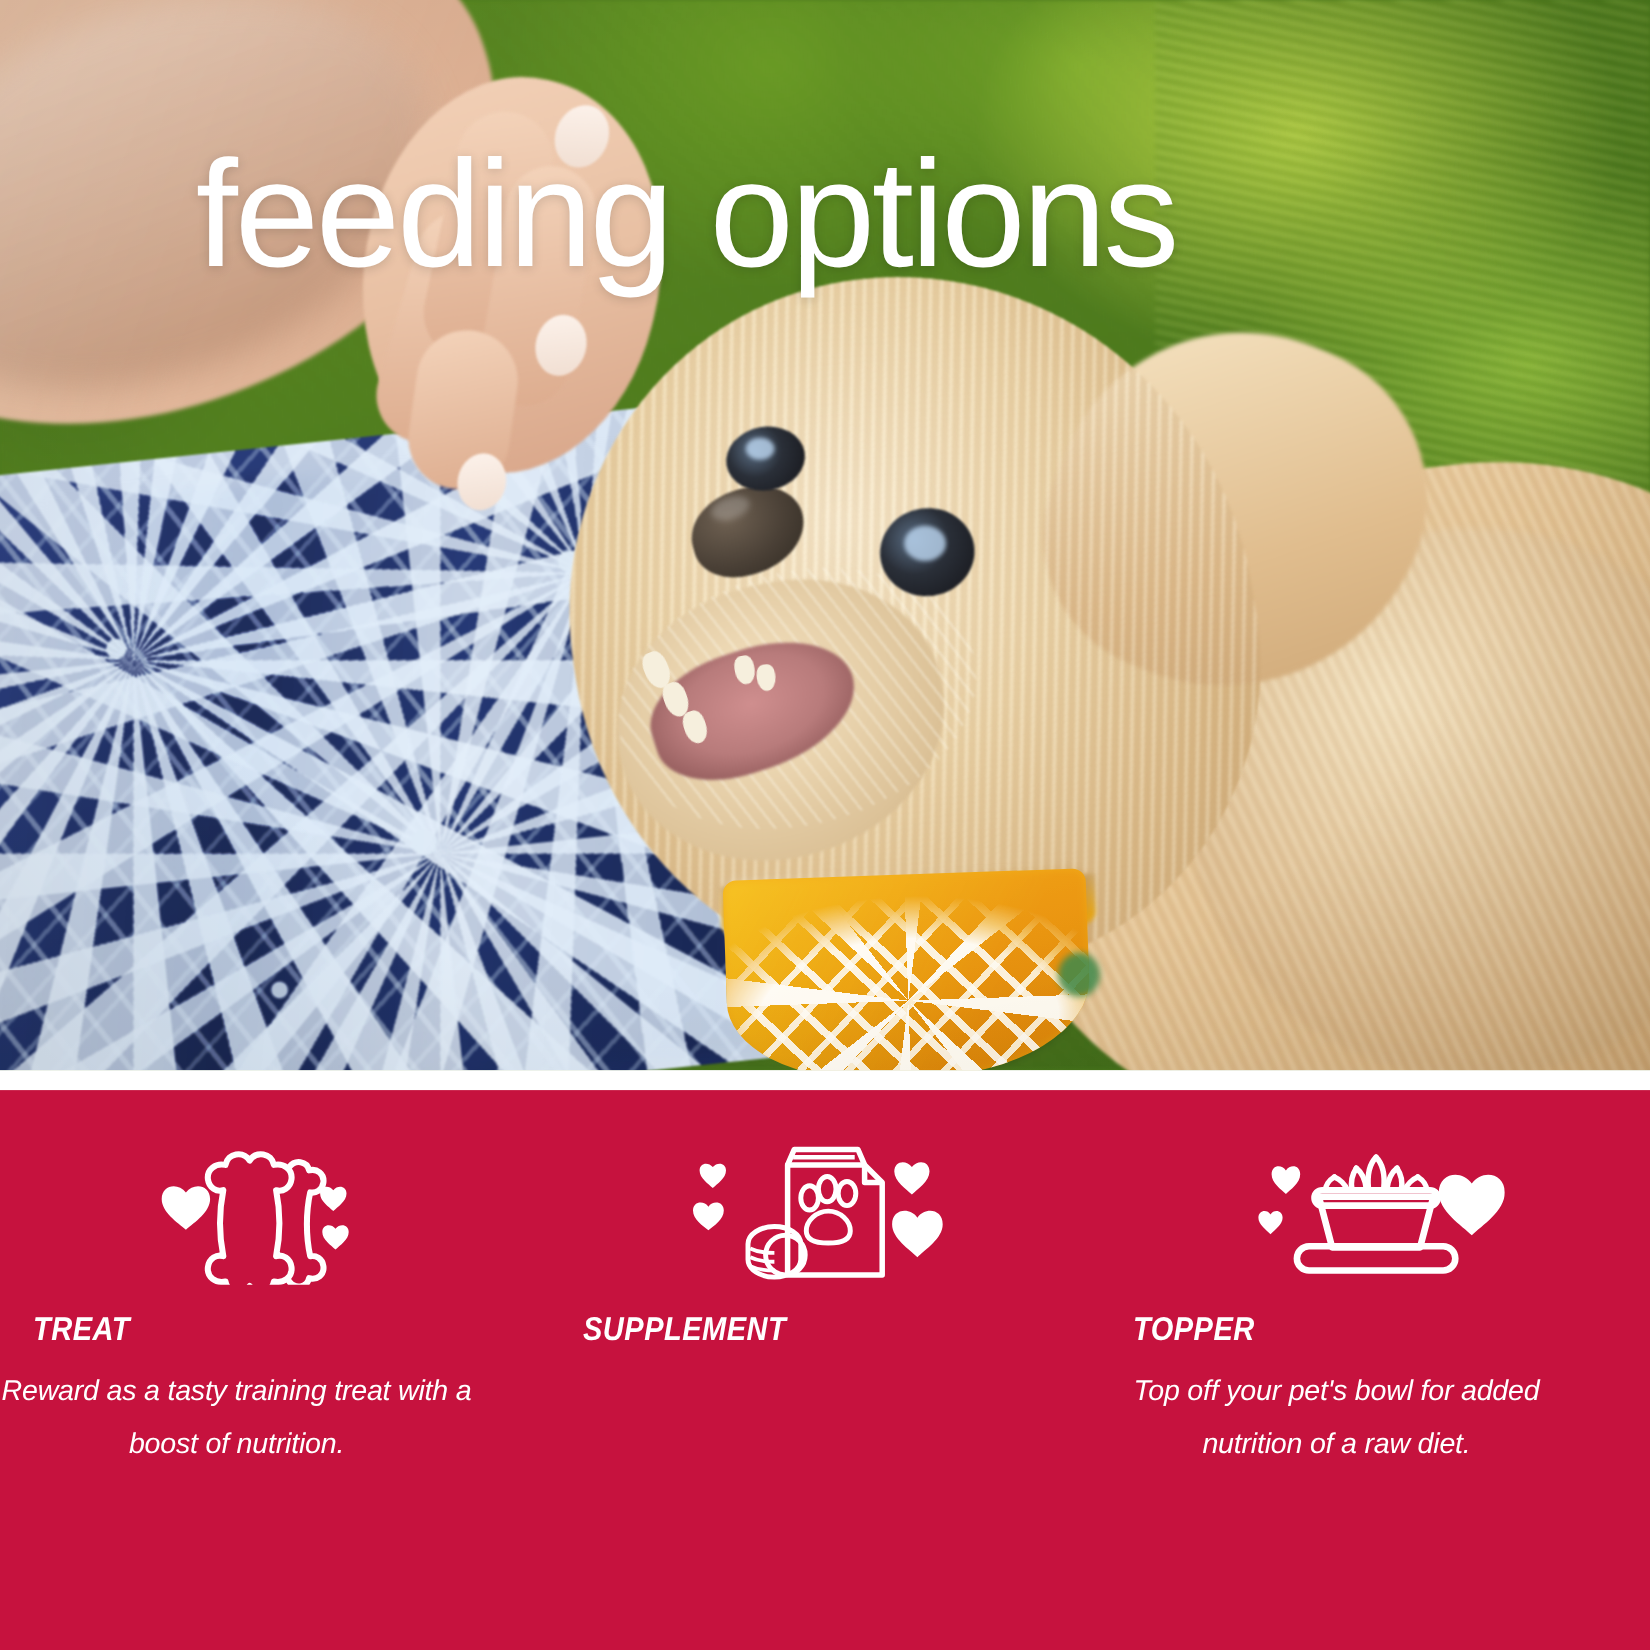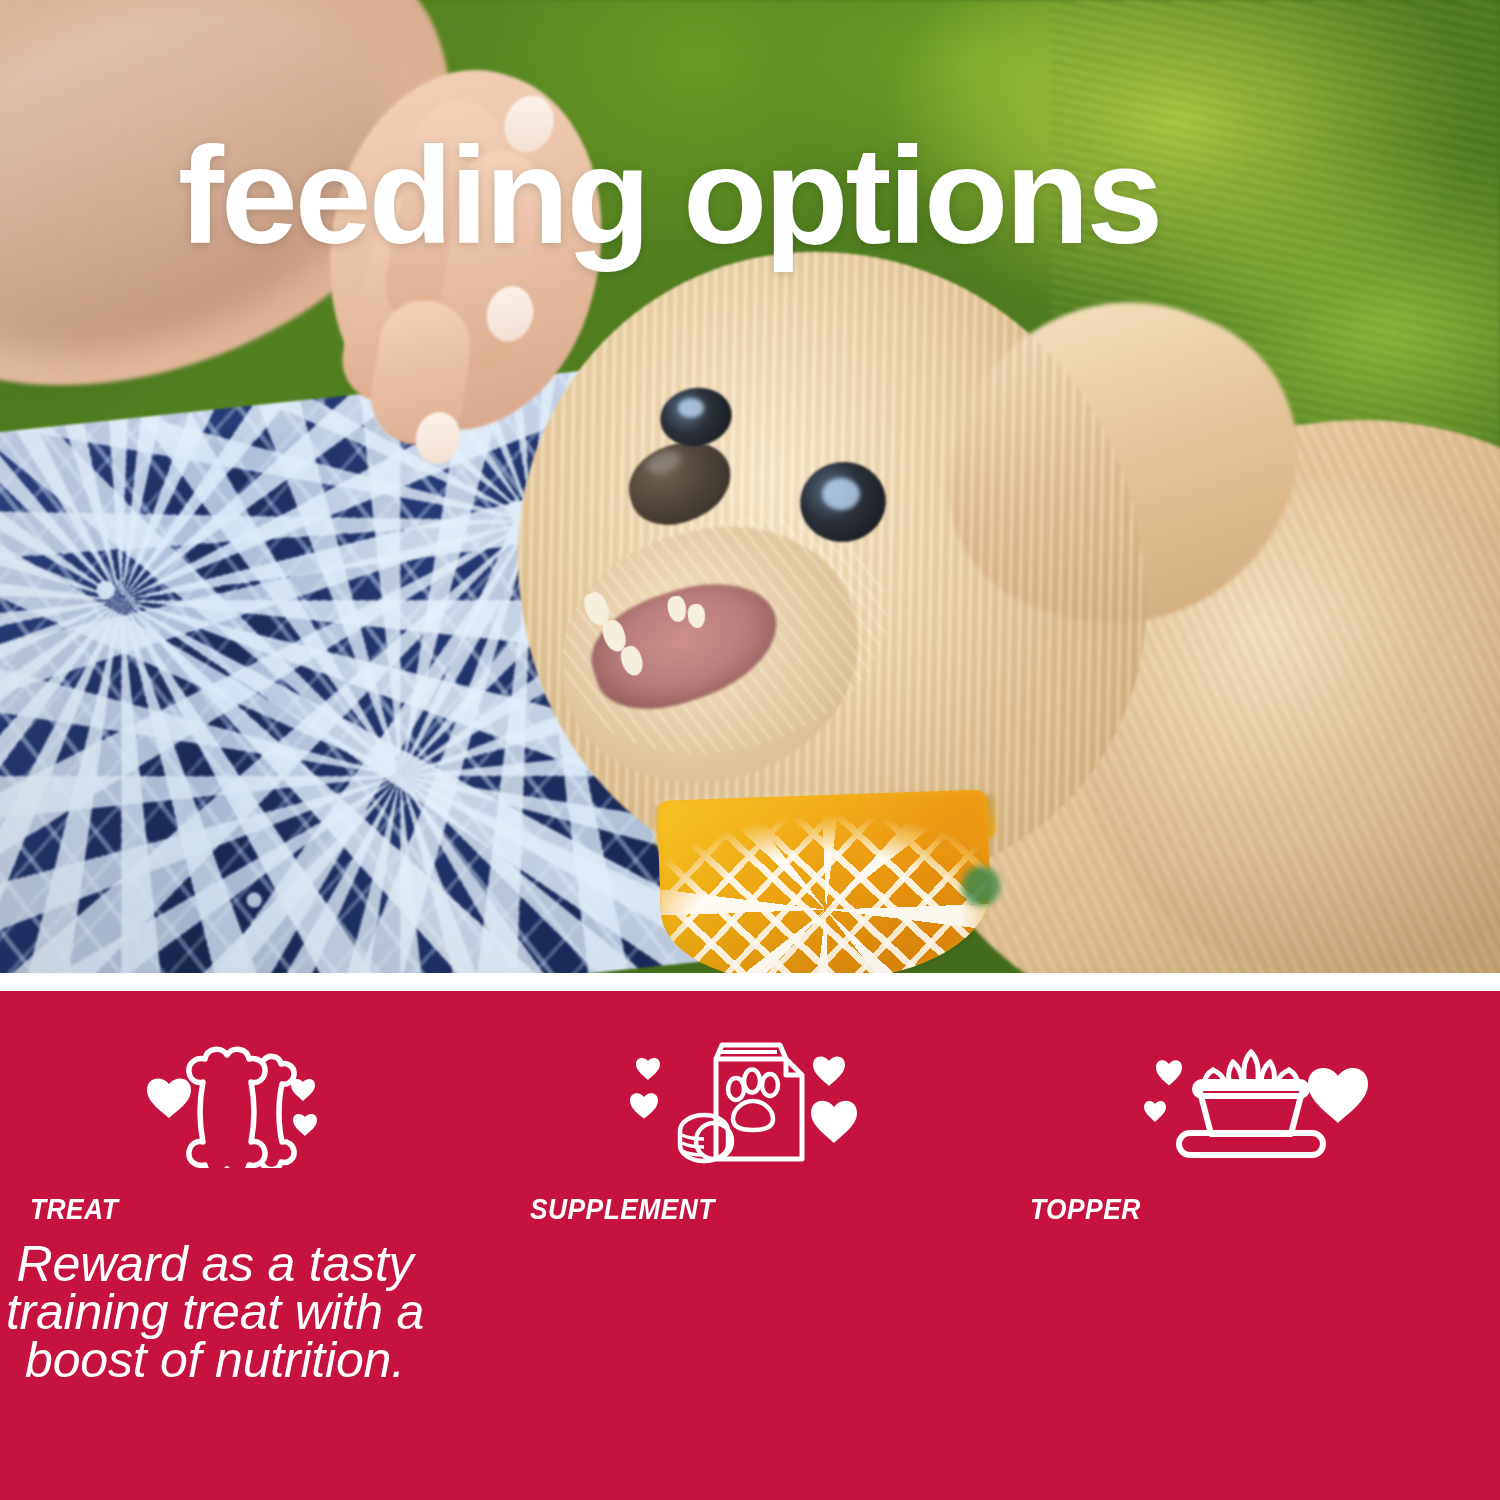--- a/index.html
+++ b/index.html
@@ -174,21 +174,21 @@
     border-radius:50%;background:#3f8a4c;filter:blur(3px);opacity:.85;}
 
   .photo-soft{position:absolute;inset:0;
     background:radial-gradient(ellipse 1100px 800px at 50% 48%, rgba(0,0,0,0) 55%, rgba(0,0,0,.10) 100%);}
 
   
   .heading{
     position:absolute;left:178px;top:126px;width:1180px;
     color:#ffffff;
     font-size:138px;line-height:1;letter-spacing:-3px;
-    font-weight:700;
+    font-weight:400;
     text-shadow:0 2px 10px rgba(0,0,0,.16);
     white-space:nowrap;
   }
 
   
   .gap{position:absolute;left:0;top:973px;width:1500px;height:18px;background:#ffffff;}
 
   
   .panel{
     position:absolute;left:0;top:991px;width:1500px;height:509px;
@@ -196,21 +196,21 @@
   }
   .cols{display:flex;width:1500px;height:509px;padding-top:44px;box-sizing:border-box;}
   .col{flex:1 1 0;display:flex;flex-direction:column;font-style:italic;}
   .icon-wrap{height:135px;display:flex;align-items:center;justify-content:center;}
   .col-title{
     color:#ffffff;font-size:30px;font-weight:bold;letter-spacing:.5px;
     margin-top:22px;margin-bottom:14px;
     transform:scaleX(.88);transform-origin:center;
   }
   .col-body{
-    color:#ffffff;font-size:50px;line-height:48px;font-weight:300;
+    color:#ffffff;font-size:26px;line-height:48px;font-weight:300;
     text-align:center;width:86%;letter-spacing:-.2px;
   }
   .col-body sup{font-size:.5em;vertical-align:super;line-height:0;}
 </style>
 </head>
 <body>
 
 <div class="page">
 
   <div class="photo">
@@ -341,18 +341,19 @@
 
             <path d="M66 50h104l-12 46H78L66 50z" stroke="#fff" stroke-width="6" stroke-linejoin="round" fill="none"></path>
             <rect x="62" y="44" width="112" height="14" rx="7" stroke="#fff" stroke-width="6" fill="none"></rect>
 
             <rect x="46" y="95" width="144" height="22" rx="11" stroke="#fff" stroke-width="6" fill="none"></rect>
 
             <path d="M205 38c-9-13-30-10-30 8 0 17 21 30 30 39 9-9 30-22 30-39 0-18-21-21-30-8z" fill="#fff"></path>
           </svg>
         </div>
         <div class="col-title">TOPPER</div>
+        <div class="col-body">Top off your pet's bowl for added nutrition of a raw diet.</div>
       </div>
 
     </div>
   </div>
 
 </div>
 
 </body></html>

